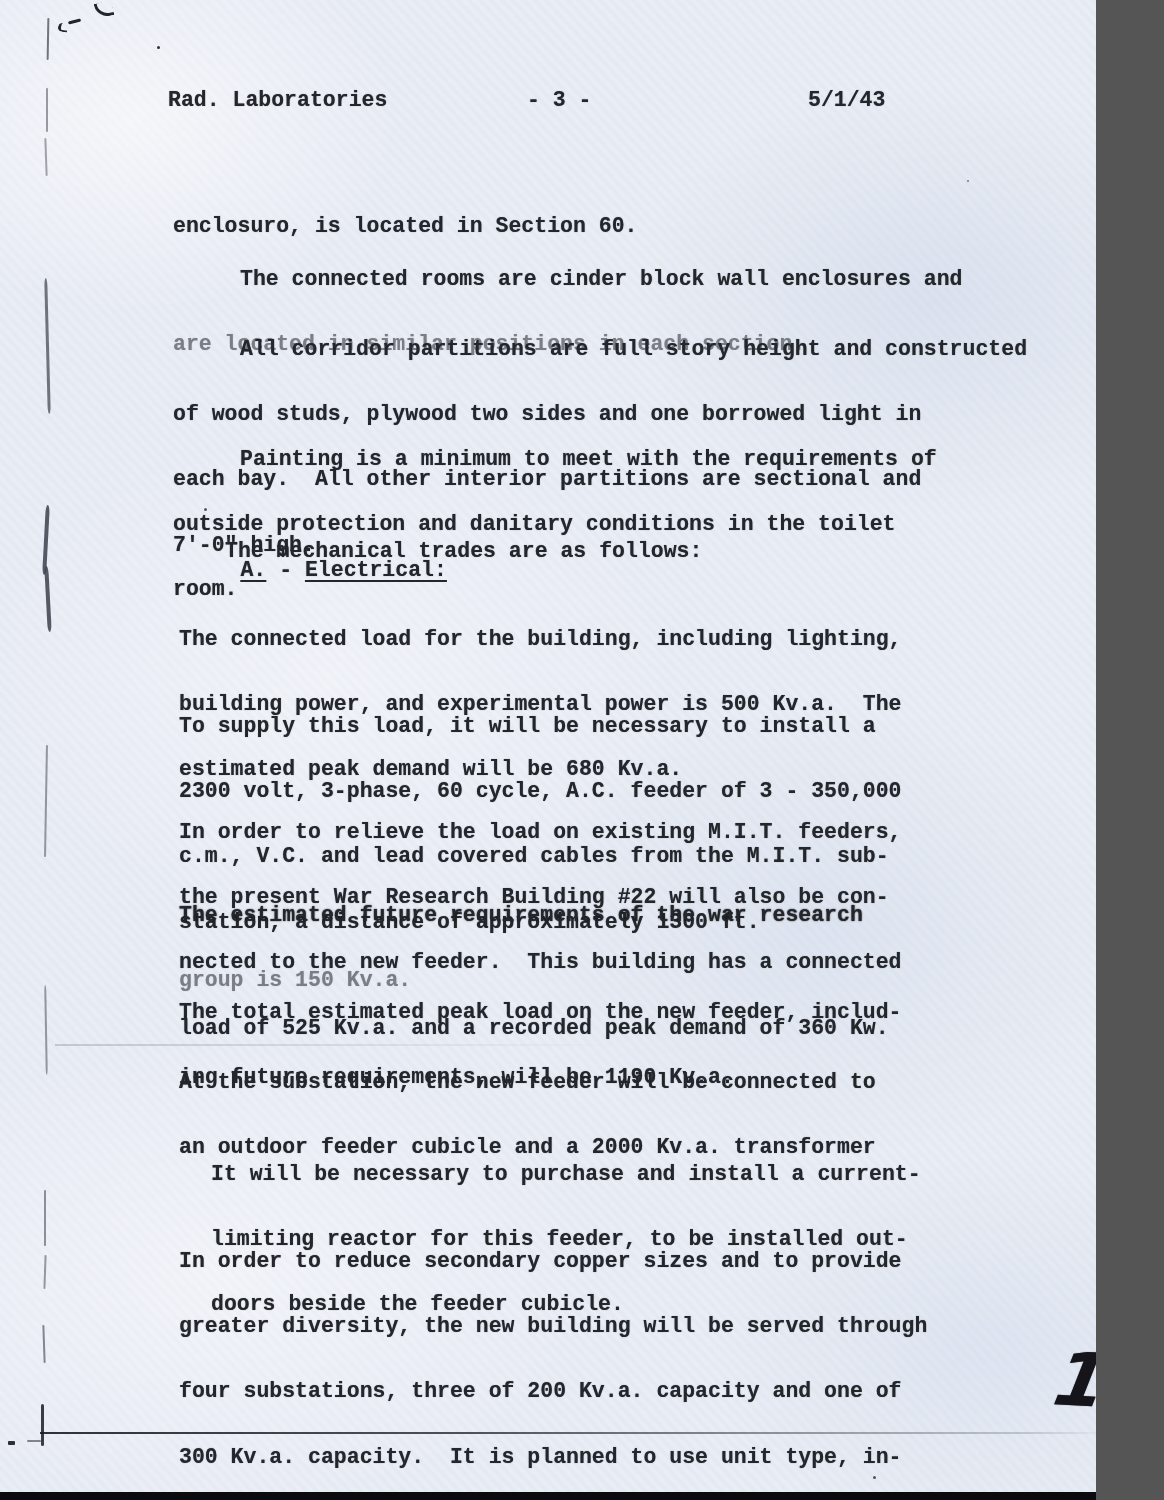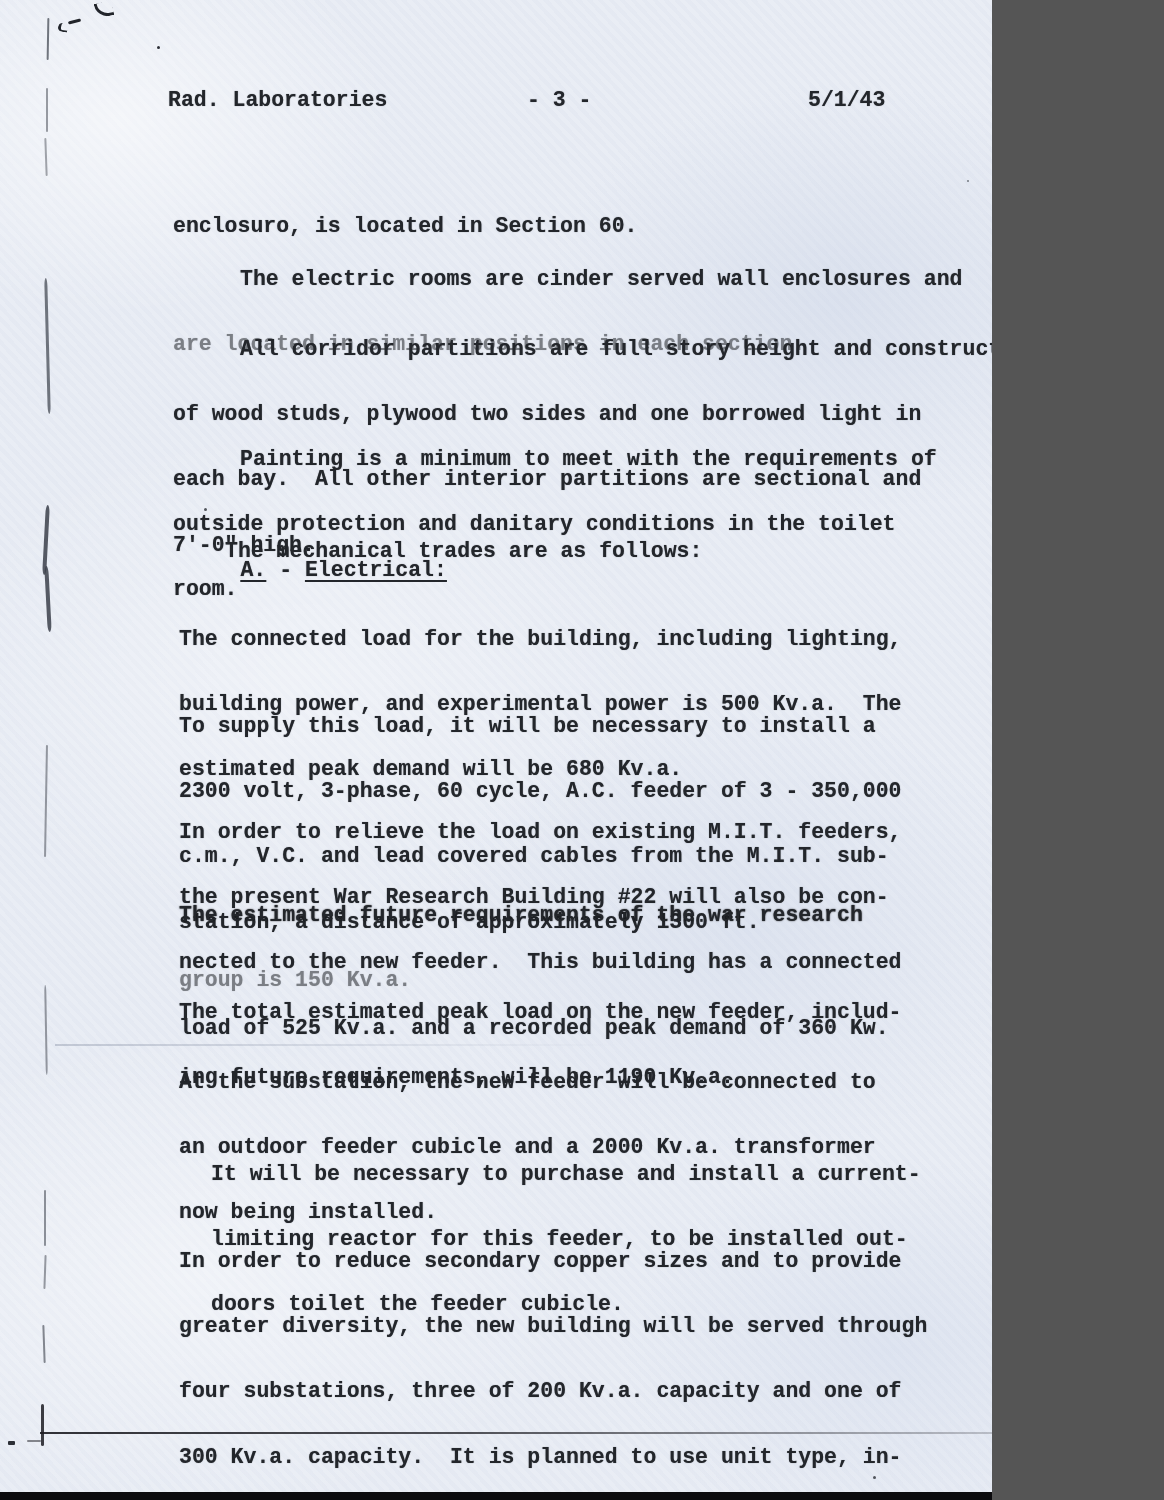--- a/index.html
+++ b/index.html
@@ -1,17 +1,17 @@
 <!DOCTYPE html>
 <html><head>
 <meta charset="utf-8">
 <style>
   html,body{margin:0;padding:0;background:#555;}
   .page{
-    position:relative; width:992px; height:1500px; overflow:hidden;
+    position:relative; width:1096px; height:1500px; overflow:hidden;
     background-color:#e8ecf4;
     background-image:
       radial-gradient(ellipse 420px 300px at 12% 8%, rgba(255,255,255,.55), transparent 65%),
       radial-gradient(ellipse 500px 360px at 85% 20%, rgba(198,208,228,.40), transparent 60%),
       radial-gradient(ellipse 600px 420px at 30% 45%, rgba(255,255,255,.35), transparent 60%),
       radial-gradient(ellipse 520px 380px at 75% 62%, rgba(200,210,230,.35), transparent 60%),
       radial-gradient(ellipse 640px 400px at 20% 85%, rgba(255,255,255,.40), transparent 60%),
       radial-gradient(ellipse 460px 320px at 90% 90%, rgba(202,212,232,.35), transparent 60%),
       repeating-linear-gradient(47deg, rgba(255,255,255,.05) 0 4px, rgba(188,198,220,.07) 4px 8px);
     font-family:"Liberation Mono","DejaVu Sans Mono",monospace;
@@ -97,21 +97,21 @@
 
     <div class="para" style="left:168px; top:90px;">Rad. Laboratories</div>
     <div class="para" style="left:527px; top:90px;">- 3 -</div>
     <div class="para" style="left:808px; top:90px;">5/1/43</div>
 
     <div class="para" style="left:173px; top:172px;">
       <div class="line">enclosuro, is located in Section 60.</div>
     </div>
 
     <div class="para" style="left:173px; top:225px;">
-      <div class="line ind">The electric rooms are cinder served wall enclosures and</div>
+      <div class="line ind">The connected rooms are cinder block wall enclosures and</div>
       <div class="line faded">are located in similar positions in each section.</div>
     </div>
 
     <div class="para" style="left:173px; top:295px;">
       <div class="line ind">All corridor partitions are full story height and constructed</div>
       <div class="line">of wood studs, plywood two sides and one borrowed light in</div>
       <div class="line">each bay.  All other interior partitions are sectional and</div>
       <div class="line">7'-0" high.</div>
     </div>
 
@@ -155,27 +155,26 @@
     </div>
 
     <div class="para" style="left:179px; top:958px;">
       <div class="line">The total estimated peak load on the new feeder, includ-</div>
       <div class="line">ing future requirements, will be 1190 Kv.a.</div>
     </div>
 
     <div class="para" style="left:179px; top:1028px;">
       <div class="line">At the substation, the new feeder will be connected to</div>
       <div class="line">an outdoor feeder cubicle and a 2000 Kv.a. transformer</div>
-      <div class="line">now being installed.</div>
     </div>
 
     <div class="para" style="left:179px; top:1120px;margin-left:32px;">
       <div class="line">It will be necessary to purchase and install a current-</div>
       <div class="line">limiting reactor for this feeder, to be installed out-</div>
-      <div class="line">doors toilet the feeder cubicle.</div>
+      <div class="line">doors beside the feeder cubicle.</div>
     </div>
 
     <div class="para" style="left:179px; top:1207px;">
       <div class="line">In order to reduce secondary copper sizes and to provide</div>
       <div class="line">greater diversity, the new building will be served through</div>
       <div class="line">four substations, three of 200 Kv.a. capacity and one of</div>
       <div class="line">300 Kv.a. capacity.  It is planned to use unit type, in-</div>
       
       
     </div>

